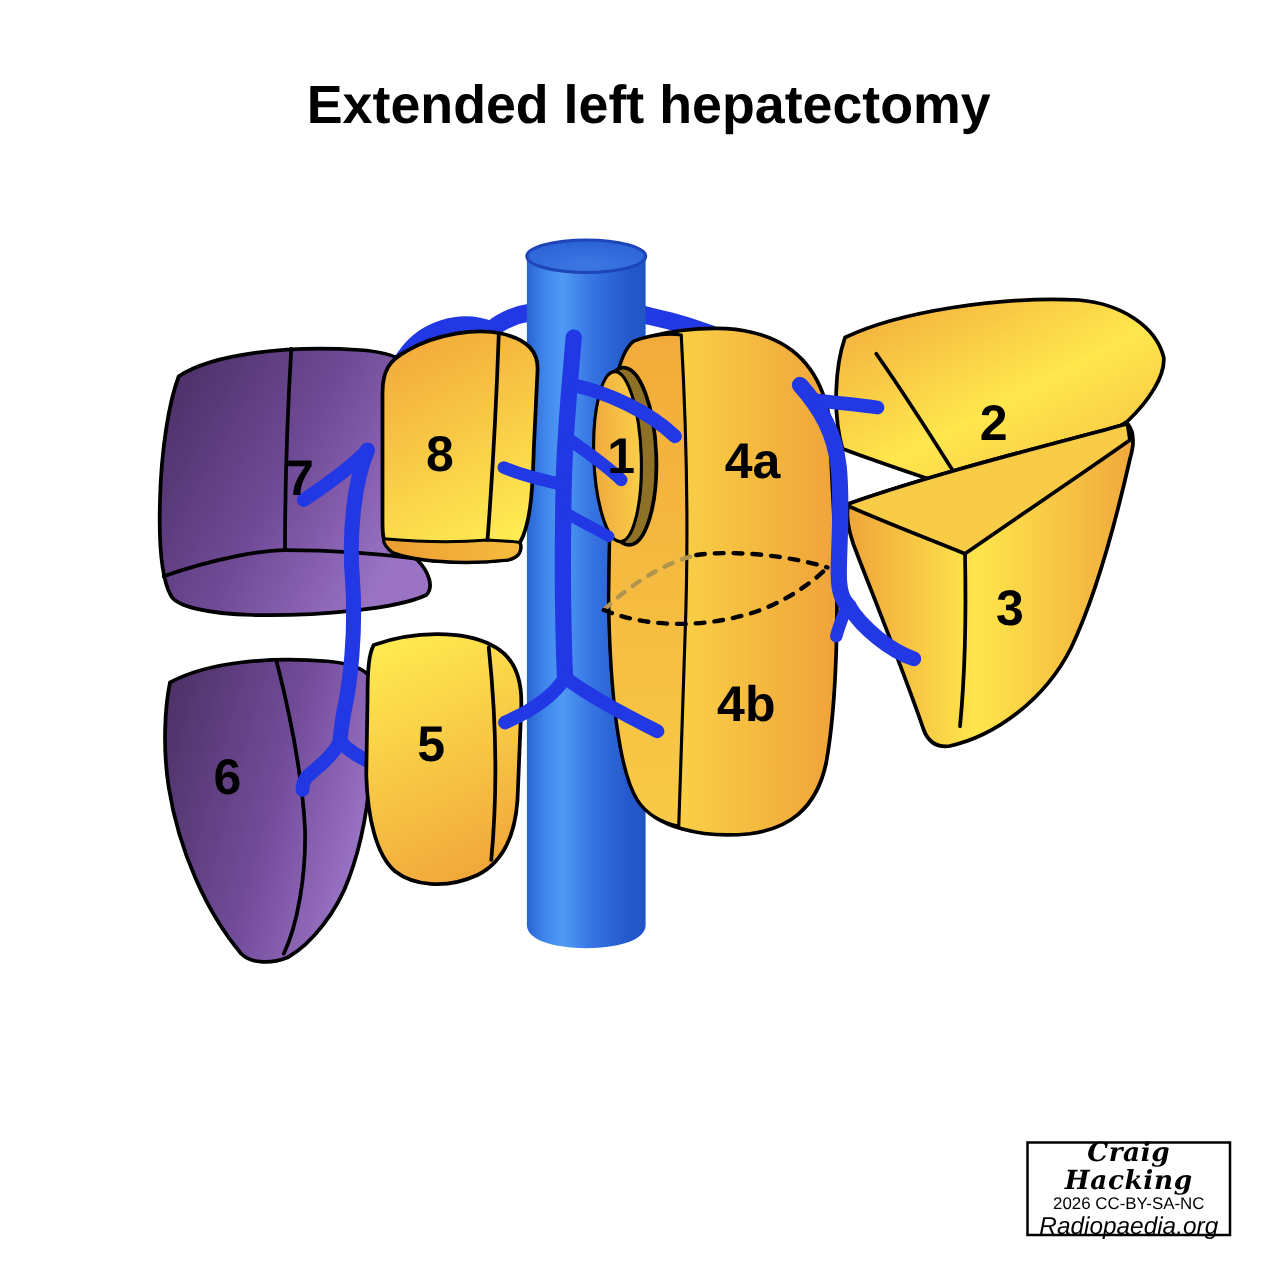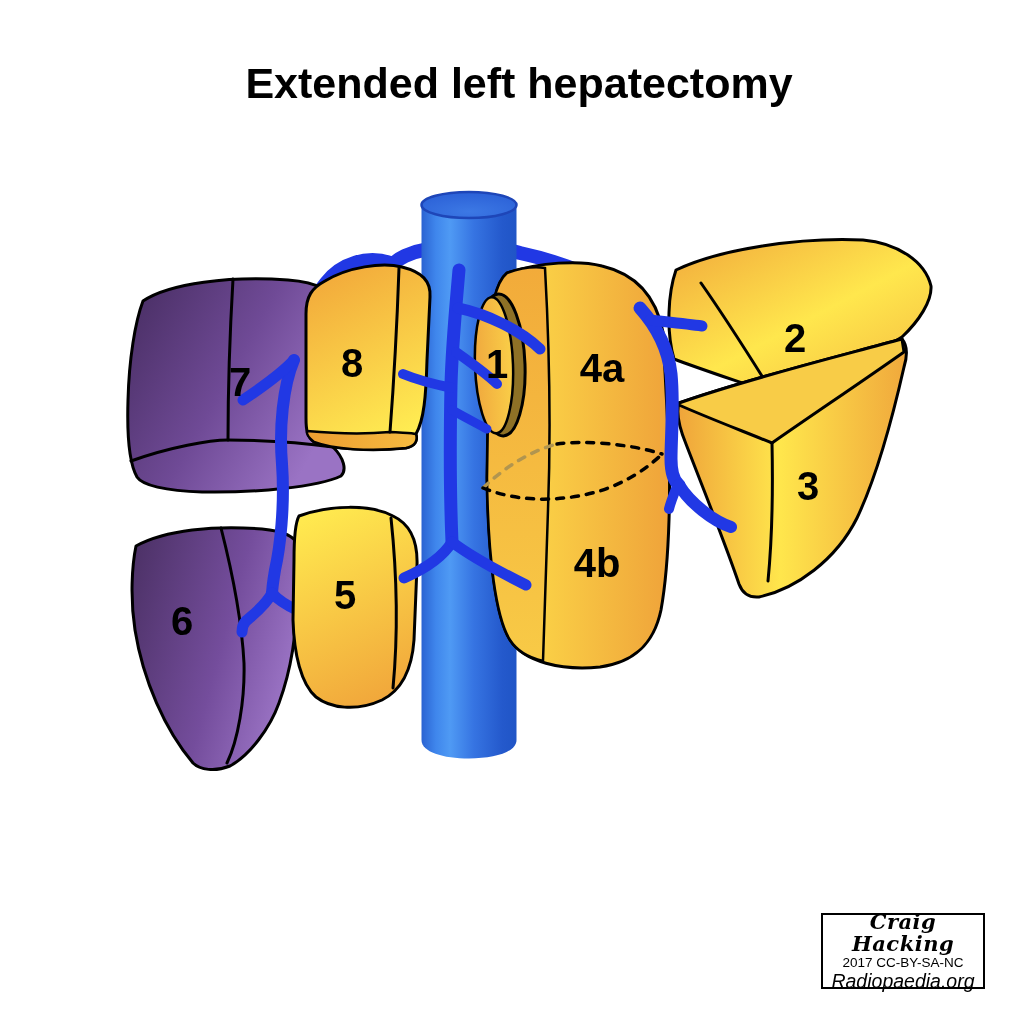--- a/index.html
+++ b/index.html
@@ -172,16 +172,16 @@
   <text class="seglabel" x="602" y="382">4a</text>
   <text class="seglabel" x="795" y="352">2</text>
   <text class="seglabel" x="808" y="500">3</text>
   <text class="seglabel" x="345" y="609">5</text>
   <text class="seglabel" x="182" y="635">6</text>
   <text class="seglabel" x="597" y="577">4b</text>
 </svg>
 
 <div id="attribution-box">
   <div class="author">Craig Hacking</div>
-  <div class="license">2017 CC-BY-SA-NC</div>
+  <div class="license">2026 CC-BY-SA-NC</div>
   <div class="site">Radiopaedia.org</div>
 </div>
 </div>
 
 </body></html>

